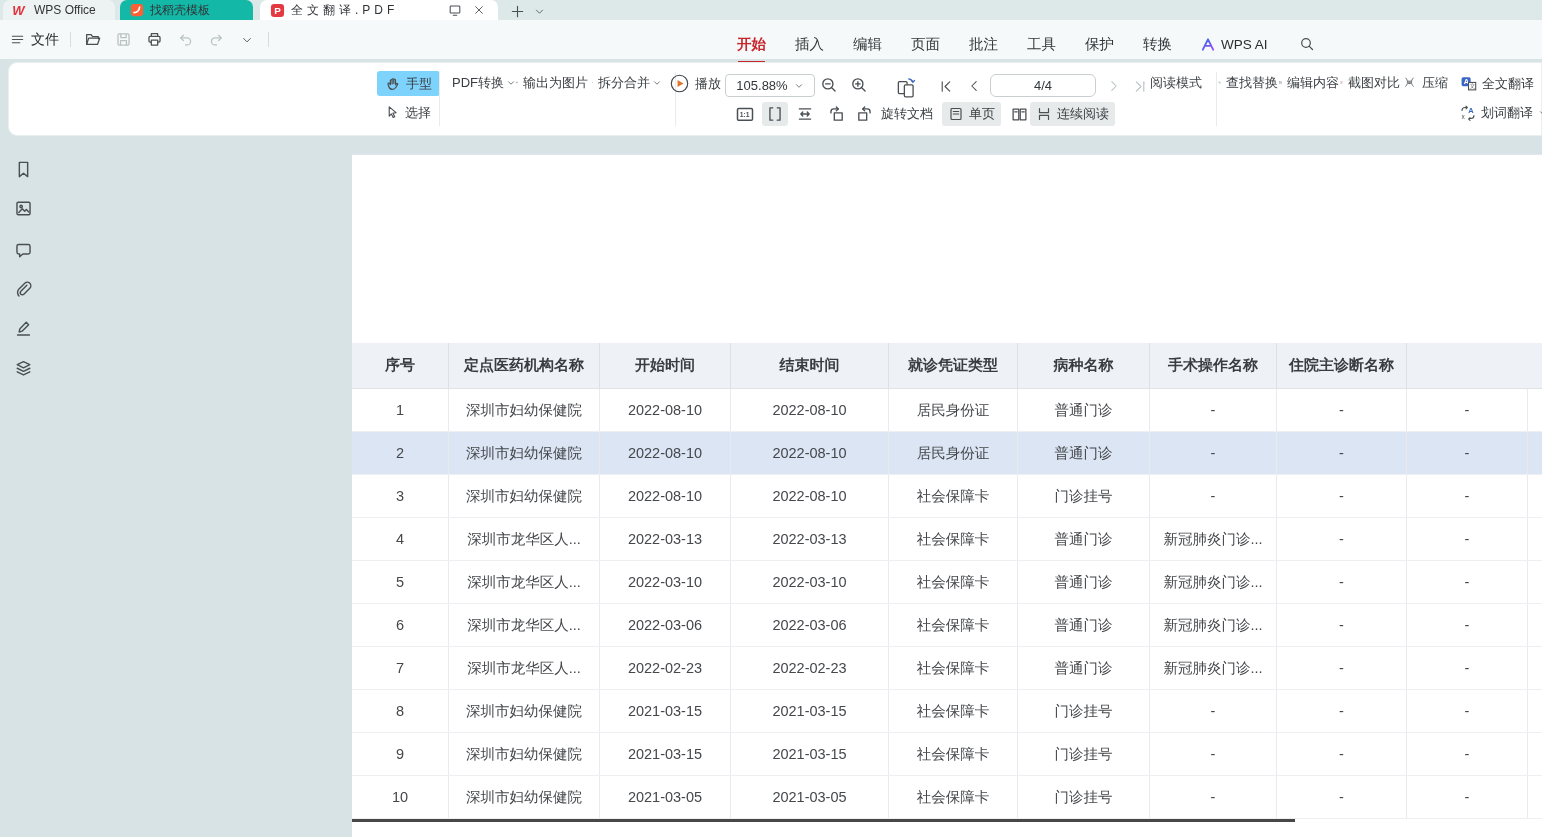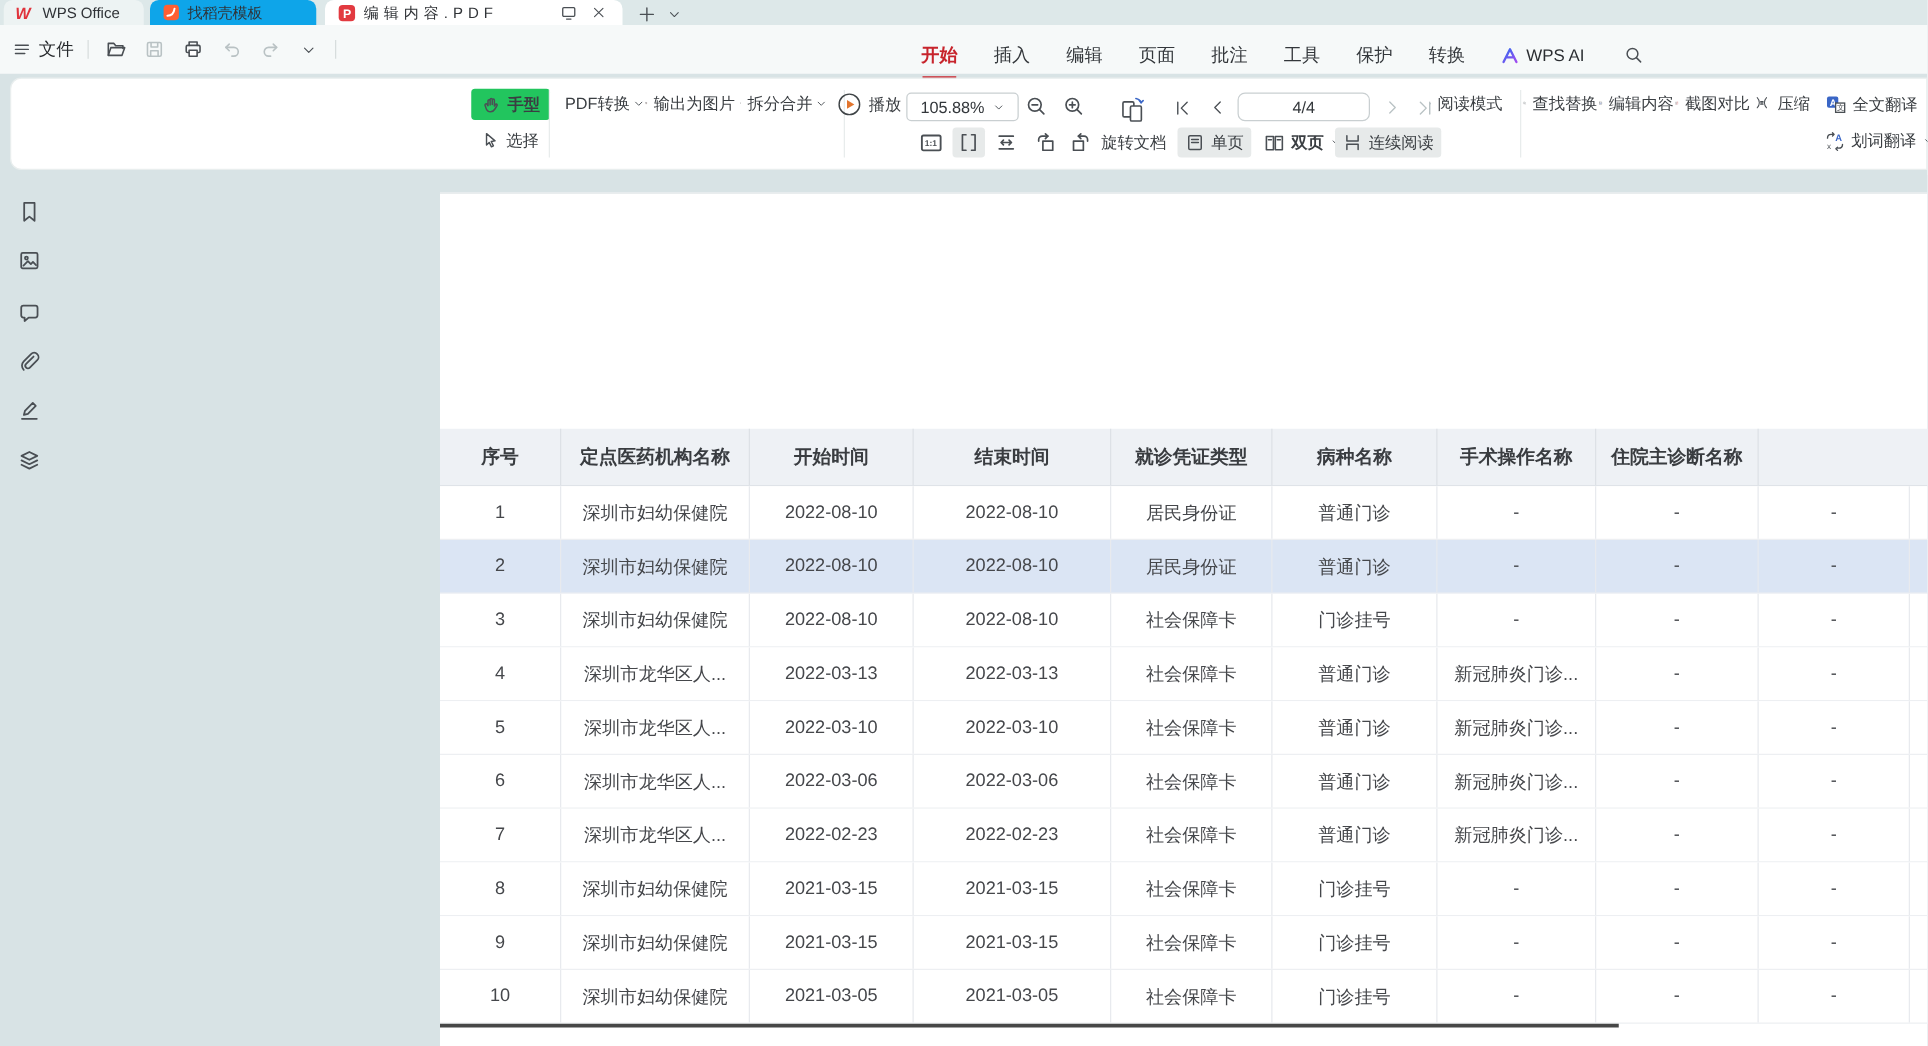--- a/index.html
+++ b/index.html
@@ -9,21 +9,21 @@
 
   svg { display:block; }
   .ic { fill:none; stroke:#4a4f54; stroke-width:1.2; stroke-linecap:round; stroke-linejoin:round; }
   .ic.dis { stroke:#b9c2c4; }
   .ic text { stroke:none; }
 
   
   .tabbar { position:absolute; left:0; top:0; width:1542px; height:20px; background:#dde8e9; display:flex; align-items:flex-end; }
   .tab { height:20px; display:flex; align-items:center; gap:6px; padding:0 10px; font-size:12px; color:#303337; border-radius:7px 7px 0 0; }
   .tab1 { margin-left:3px; width:112px; background:#edf3f3; }
-  .tab2 { margin-left:5px; width:133px; background:#0ea5e9; }
+  .tab2 { margin-left:5px; width:133px; background:#14b8a6; }
   .tab3 { margin-left:7px; width:238px; background:#ffffff; }
   .tab3 .doc-title { letter-spacing:4px; flex:1; white-space:nowrap; overflow:hidden; }
   .tabbtn { display:flex; align-items:center; justify-content:center; width:18px; height:18px; }
   .newtab { margin-left:10px; font-size:17px; color:#4a4f54; }
   .tablist { margin-left:4px; }
 
   
   .menubar { position:absolute; left:0; top:20px; width:1542px; height:39px; background:#f6f9f9; }
   .quick { position:absolute; left:10px; top:0; height:39px; display:flex; align-items:center; gap:11px;font-family:Liberation Mono, monospace; }
   .file-btn { display:flex; align-items:center; gap:6px; font-size:14px; color:#26292c; }
@@ -33,21 +33,21 @@
   .menu-item { position:relative; padding:2px 1px; cursor:default; }
   .menu-item.active { color:#c7242c; font-weight:bold; }
   .menu-item.active::after { content:""; position:absolute; left:2px; right:2px; bottom:-8px; height:3px; background:#c7242c; }
   .wpsai { display:flex; align-items:center; gap:5px; font-size:13.5px; color:#2b2e32; }
 
   
   .panel { position:absolute; left:8px; top:62px; width:1534px; height:74px; background:#ffffff; border:1px solid #e9eeee; border-radius:9px 0 0 9px; }
   .vdiv { position:absolute; top:9px; bottom:9px; width:1px; background:#e8ecec; }
   .vstack { position:absolute; top:8px; display:flex; flex-direction:column; gap:4px; }
   .hrow { display:flex; align-items:center; gap:5px; height:25px; padding:0 8px; border-radius:3px; font-size:13px; color:#3a3e42; white-space:nowrap; }
-  .hrow.on { background:#22c55e;font-weight:bold; }
+  .hrow.on { background:#7dd3fc; }
   .bigbtn { position:absolute; top:8px; display:flex; flex-direction:row; align-items:center; gap:5px; font-size:13px; color:#3a3e42; white-space:nowrap; }
   .bigbtn .lbl { display:flex; align-items:center; gap:2px; }
   .selbox { position:absolute; top:11px; height:23px; border:1px solid #c9cfd1; border-radius:4px; display:flex; align-items:center; justify-content:center; gap:6px; font-size:13px; color:#33373b; background:#fff; }
   .navbtn { position:absolute; top:14px; width:18px; height:18px; display:flex; align-items:center; justify-content:center; }
   .ibtn { position:absolute; top:39px; width:26px; height:24px; display:flex; align-items:center; justify-content:center; border-radius:3px; }
   .ibtn.on { background:#e7eaea; }
   .tbtn2 { position:absolute; top:39px; height:24px; display:flex; align-items:center; gap:5px; font-size:13px; color:#3a3e42; padding:0 6px; border-radius:3px; white-space:nowrap; }
   .tbtn2.on { background:#e7eaea; }
   .chev { flex:none; }
 
@@ -88,21 +88,21 @@
     </span>
     <span>找稻壳模板</span>
   </div>
   <div class="tab tab3">
     <span>
       <svg width="15" height="15" viewBox="0 0 16 16">
           <rect x="1" y="1" width="14" height="14" rx="3.5" fill="#e23a40"></rect>
           <text x="4.6" y="12" font-size="10.5" font-weight="bold" fill="#fff">P</text>
         </svg>
     </span>
-    <span class="doc-title">编辑内容.PDF</span>
+    <span class="doc-title">全文翻译.PDF</span>
     <span class="tabbtn">
       <svg class="ic" width="14" height="14" viewBox="0 0 16 16" stroke="#8b9396">
           <rect x="2.5" y="3.5" width="11" height="8" rx="1"></rect>
           <path d="M6 14h4"></path>
         </svg>
     </span>
     <span class="tabbtn">
       <svg class="ic" width="12" height="12" viewBox="0 0 16 16" stroke="#8b9396">
           <path d="M3.5 3.5l9 9M12.5 3.5l-9 9"></path>
         </svg>
@@ -359,21 +359,21 @@
     <svg class="ic" width="17" height="17" viewBox="0 0 16 16">
         <rect x="2" y="3" width="5.3" height="10"></rect>
         <rect x="8.7" y="3" width="5.3" height="10"></rect>
         <path d="M3.5 5.5h2.3M10.2 5.5h2.3"></path>
       </svg>
     <span>双页</span>
     <svg class="ic chev" width="10" height="10" viewBox="0 0 16 16">
         <path d="M4 6l4 4 4-4"></path>
       </svg>
   </div>
-  <div class="tbtn2 on" style="left:1059px;">
+  <div class="tbtn2 on" style="left:1021px;">
     <svg class="ic" width="16" height="16" viewBox="0 0 16 16">
         <path d="M3.5 2.5v4.2h9V2.5M3.5 13.5V9.3h9v4.2"></path>
       </svg>
     <span>连续阅读</span>
   </div>
 
   <div class="bigbtn" style="left:1135px; width:58px;">
     <svg class="ic" width="24" height="24" viewBox="0 0 22 22">
         <path d="M11 6C9 4 5.8 4 4 5v11c1.8-1 5-1 7 1 2-2 5.2-2 7-1V5c-1.8-1-5-1-7 1z"></path>
         <path d="M11 6v11" stroke="#3a66c6"></path>

